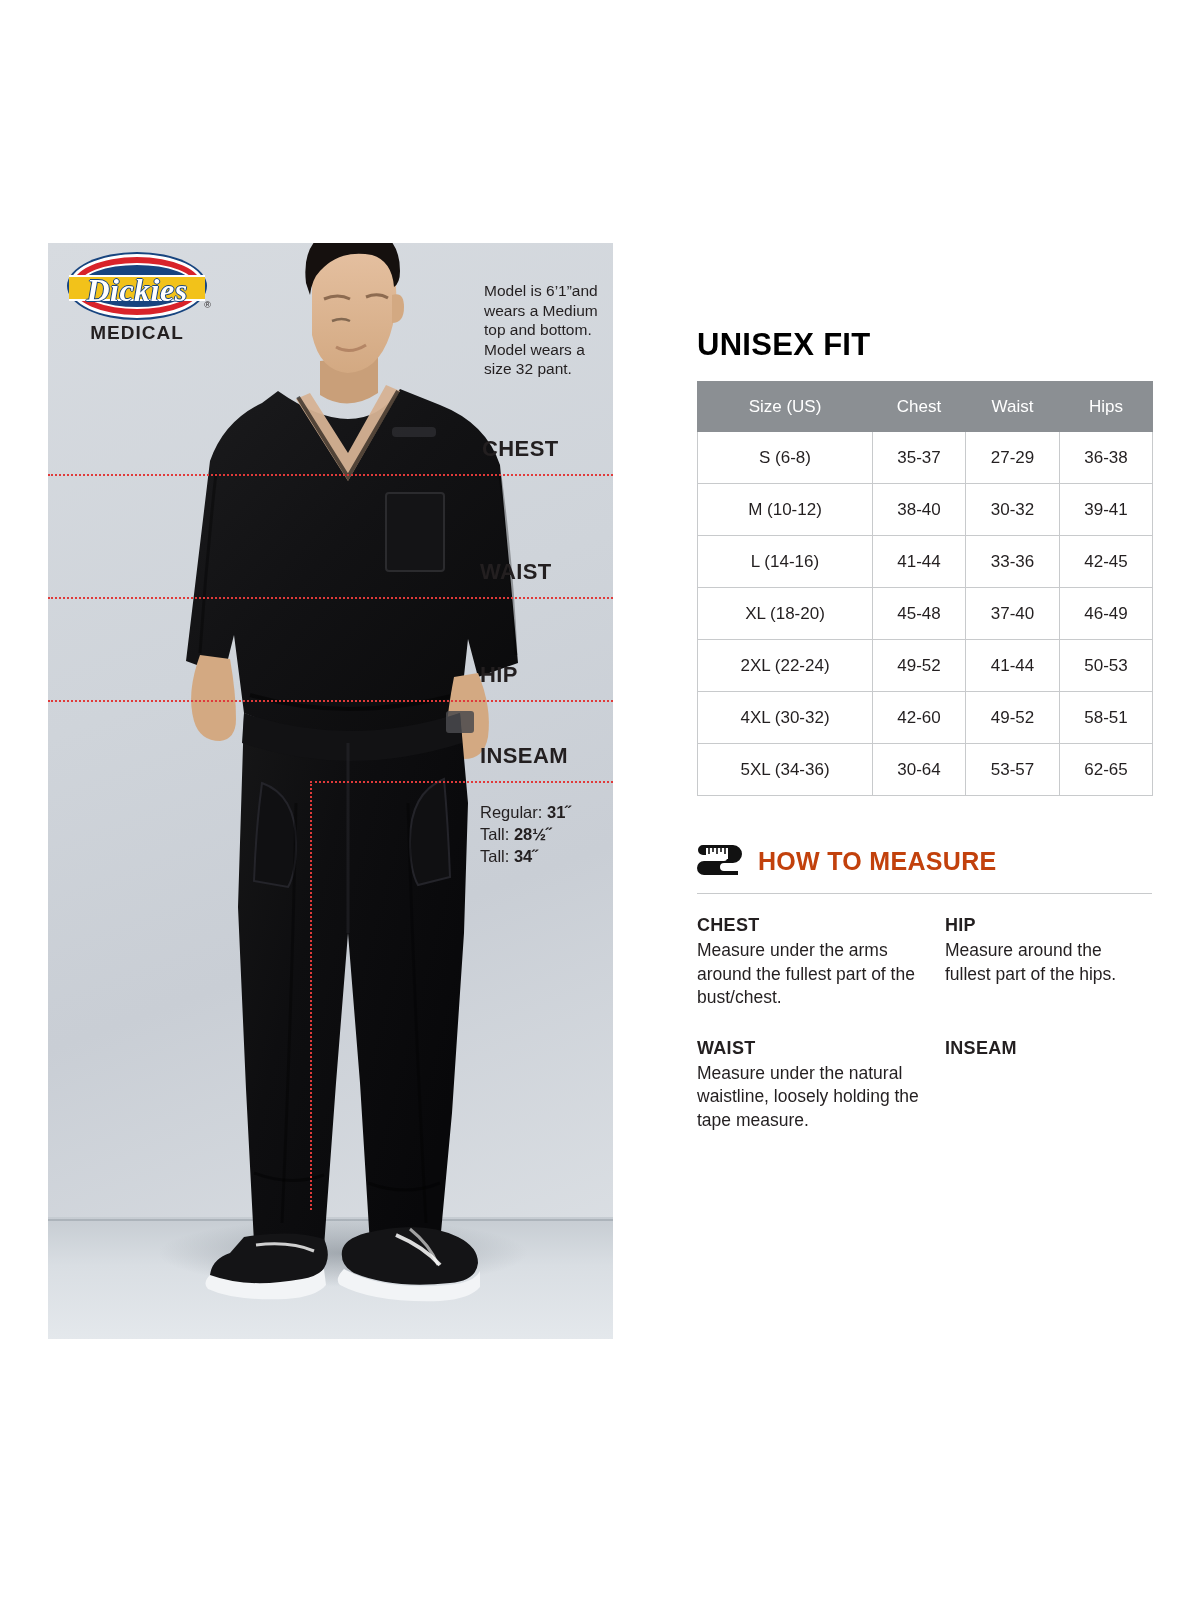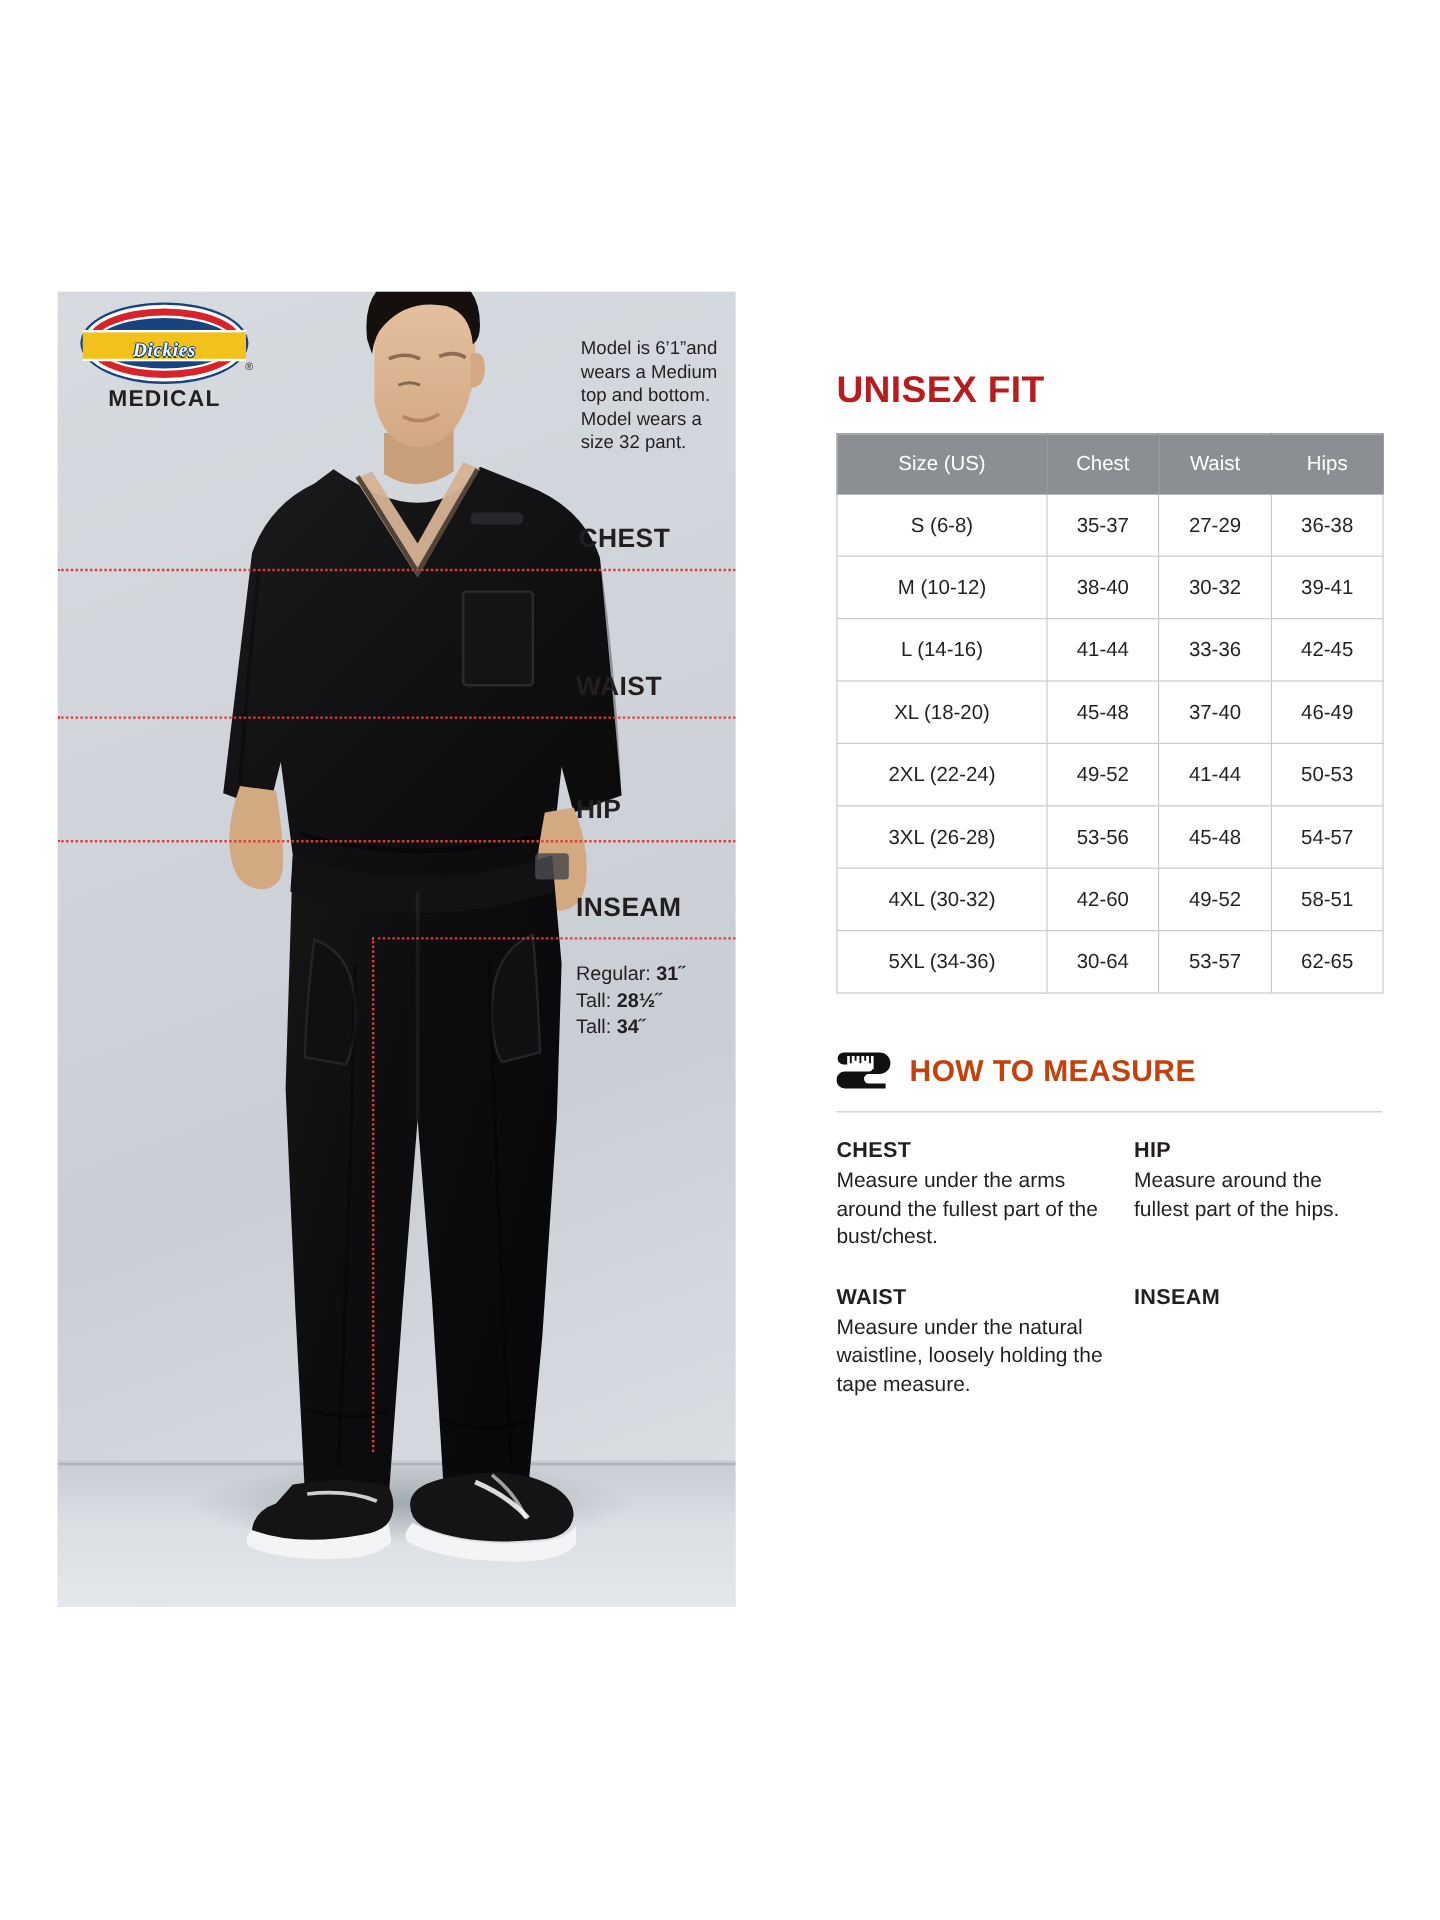--- a/index.html
+++ b/index.html
@@ -83,25 +83,24 @@
     border-top: 2px solid #ffffff;
     border-bottom: 2px solid #ffffff;
   }
   .logo-oval .wordmark {
     position: absolute;
     left: 0; right: 0;
     top: 18px;
     font-family: "Liberation Serif", serif;
     font-style: italic;
     font-weight: bold;
-    font-size: 16px;
+    font-size: 32px;
     color: #ffffff;
     text-shadow: 0 1px 0 #17447f, 1px 0 0 #17447f, -1px 0 0 #17447f, 0 -1px 0 #17447f;
     letter-spacing: 0.5px;
-    margin-top: 12px;
   }
   .logo-oval .reg {
     position: absolute;
     right: -6px;
     bottom: 8px;
     font-size: 9px;
     color: #231f20;
   }
   #logo-sub {
     font-size: 19px;
@@ -163,22 +162,22 @@
   #right-col {
     position: absolute;
     left: 697px;
     top: 243px;
     width: 455px;
   }
   #fit-title {
     font-size: 31px;
     font-weight: bold;
     letter-spacing: 0.3px;
-    margin: 64px 0 18px 0;
-    color: #b91c1c;
+    margin: 84px 0 18px 0;
+    color: #000000;
   }
 
   table.size-table {
     border-collapse: collapse;
     width: 455px;
     table-layout: fixed;
   }
   table.size-table th {
     background: #8b8f93;
     color: #ffffff;
@@ -425,26 +424,20 @@
         <td>37-40</td>
         <td>46-49</td>
       </tr>
       <tr>
         <td>2XL (22-24)</td>
         <td>49-52</td>
         <td>41-44</td>
         <td>50-53</td>
       </tr>
       <tr>
-        <td>3XL (26-28)</td>
-        <td>53-56</td>
-        <td>45-48</td>
-        <td>54-57</td>
-      </tr>
-      <tr>
         <td>4XL (30-32)</td>
         <td>42-60</td>
         <td>49-52</td>
         <td>58-51</td>
       </tr>
       <tr>
         <td>5XL (34-36)</td>
         <td>30-64</td>
         <td>53-57</td>
         <td>62-65</td>

